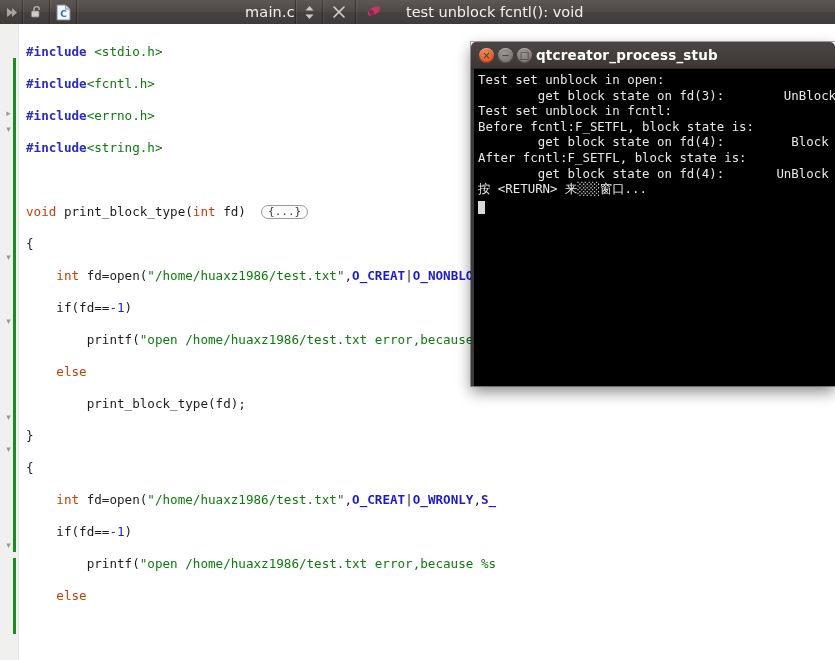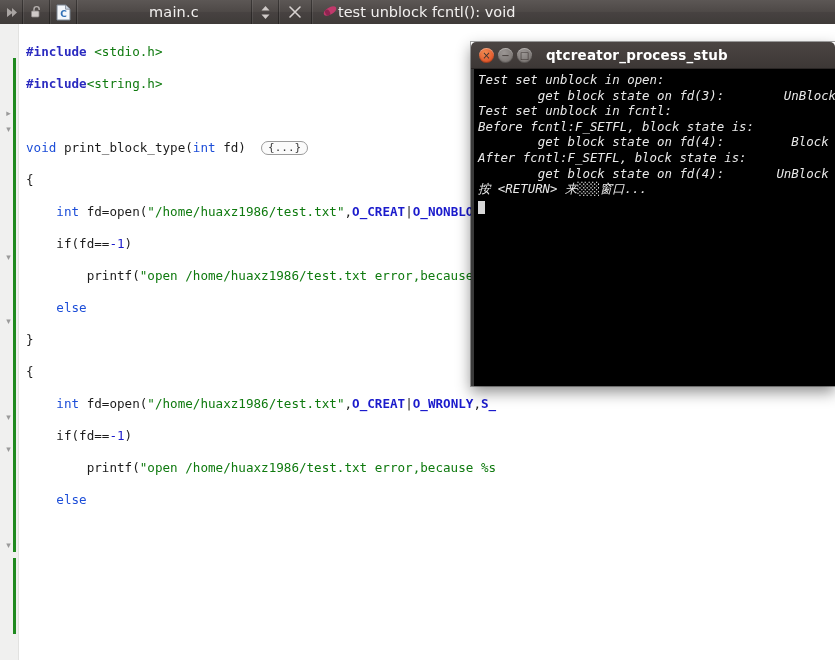--- a/index.html
+++ b/index.html
@@ -24,30 +24,30 @@
   .tb-cell {
     display: flex; align-items: center; justify-content: center;
     box-sizing: border-box;
   }
   .tb-sep { width: 1px; background: rgba(0,0,0,.35); box-shadow: 1px 0 0 rgba(255,255,255,.08); }
 
   #tb-arrow { width: 22px; }
   #tb-lock { width: 26px; }
   #tb-fileicon { width: 26px; }
   #tab-main {
-    flex: 0 0 auto; width: 174px;
-    justify-content: center; padding-left: 20px;
+    flex: 0 0 auto; width: 218px;
+    justify-content: flex-end; padding-left: 20px;
     color: #f2f0ef; font-size: 14.5px;
     letter-spacing: .2px;
   }
   #tb-spin { width: 26px; }
   #tb-close { width: 32px; }
   #tb-fn {
     flex: 1 1 auto; justify-content: flex-start;
-    padding-left: 10px; gap: 0;
+    padding-left: 10px; gap: 24px;
     color: #f2f0ef; font-size: 14.5px;
   }
 
   
   #editor {
     position: absolute; left: 0; top: 24px;
     width: 835px; height: 636px;
     background: #ffffff;
     overflow: hidden;
   }
@@ -74,21 +74,21 @@
     font-size: 12.6px;
     line-height: 16px;
     white-space: pre;
     color: #1c1c1c;
     padding: 4px 0 0 8px;
     box-sizing: border-box;
   }
   .ln { height: 16px; }
 
   
-  .k  { color: #1d4ed8; }            
+  .k  { color: #c2410c; }            
   .pp { color: #2b2bc0; font-weight: bold; }  
   .hd { color: #0f7a0f; }            
   .s  { color: #0f7a0f; }            
   .m  { color: #1b1bcc; font-weight: bold; }            
   .num{ color: #1b1bcc; }
 
   .foldbox {
     display: inline-block;
     border: 1px solid #9b9b9b;
     border-radius: 7px;
@@ -124,31 +124,30 @@
   #btn-close { background: radial-gradient(circle at 40% 32%, #f28c52 0%, #e0562a 70%, #b8421d 100%); }
   #btn-min   { background: radial-gradient(circle at 40% 32%, #9b9694 0%, #7d7875 70%, #645f5d 100%); }
   #btn-max   { background: radial-gradient(circle at 40% 32%, #9b9694 0%, #7d7875 70%, #645f5d 100%); }
   .wbtn span {
     position: absolute; inset: 0;
     color: #3a3230; font-size: 10px; line-height: 15px; text-align: center;
     font-family: "DejaVu Sans", sans-serif;
   }
   #term-title-text {
     color: #ffffff; font-size: 13.5px; font-weight: bold;
-    margin-left: 10px; letter-spacing: .2px;
+    letter-spacing: .2px;
     font-family: "DejaVu Sans", sans-serif;
   }
   #term-body {
     width: 100%; height: 317px;
     background: #000000;
     box-sizing: border-box;
     padding: 3px 0 0 3px;
     position: relative;
     overflow: hidden;
-    font-style: italic;
   }
   #term-scroll {
     position: absolute; left: 0; top: 0; width: 3px; height: 317px;
     background: #3a3a3a;
   }
   #term-text {
     font-family: "DejaVu Sans Mono", monospace;
     font-size: 12.4px; line-height: 15.6px;
     color: #e8e8e8;
     white-space: pre;
@@ -225,28 +224,31 @@
     <div class="fold" style="top:516px;">▾</div>
   </div>
 
   <div id="changebar">
     <div class="chg" style="top:34px;  height:494px;"></div>
     <div class="chg" style="top:534px; height:76px;"></div>
   </div>
 
   <div id="code">
 <div class="ln"><span class="pp">#include</span> <span class="hd">&lt;stdio.h&gt;</span></div>
+<div class="ln"><span class="pp">#include</span><span class="hd">&lt;fcntl.h&gt;</span></div>
+<div class="ln"><span class="pp">#include</span><span class="hd">&lt;errno.h&gt;</span></div>
 <div class="ln"><span class="pp">#include</span><span class="hd">&lt;string.h&gt;</span></div>
 <div class="ln"> </div>
 <div class="ln"><span class="k">void</span> print_block_type(<span class="k">int</span> fd)  <span class="foldbox">{...}</span></div>
 <div class="ln">{</div>
 <div class="ln">    <span class="k">int</span> fd=open(<span class="s">"/home/huaxz1986/test.txt"</span>,<span class="m">O_CREAT</span>|<span class="m">O_NONBLOCK</span>|</div>
 <div class="ln">    if(fd==<span class="num">-1</span>)</div>
 <div class="ln">        printf(<span class="s">"open /home/huaxz1986/test.txt error,because %s</span></div>
 <div class="ln">    <span class="k">else</span></div>
+<div class="ln">        print_block_type(fd);</div>
 <div class="ln">}</div>
 <div class="ln">{</div>
 <div class="ln">    <span class="k">int</span> fd=open(<span class="s">"/home/huaxz1986/test.txt"</span>,<span class="m">O_CREAT</span>|<span class="m">O_WRONLY</span>,<span class="m">S_</span></div>
 <div class="ln">    if(fd==<span class="num">-1</span>)</div>
 <div class="ln">        printf(<span class="s">"open /home/huaxz1986/test.txt error,because %s</span></div>
 <div class="ln">    <span class="k">else</span></div>
 
 
 
 

